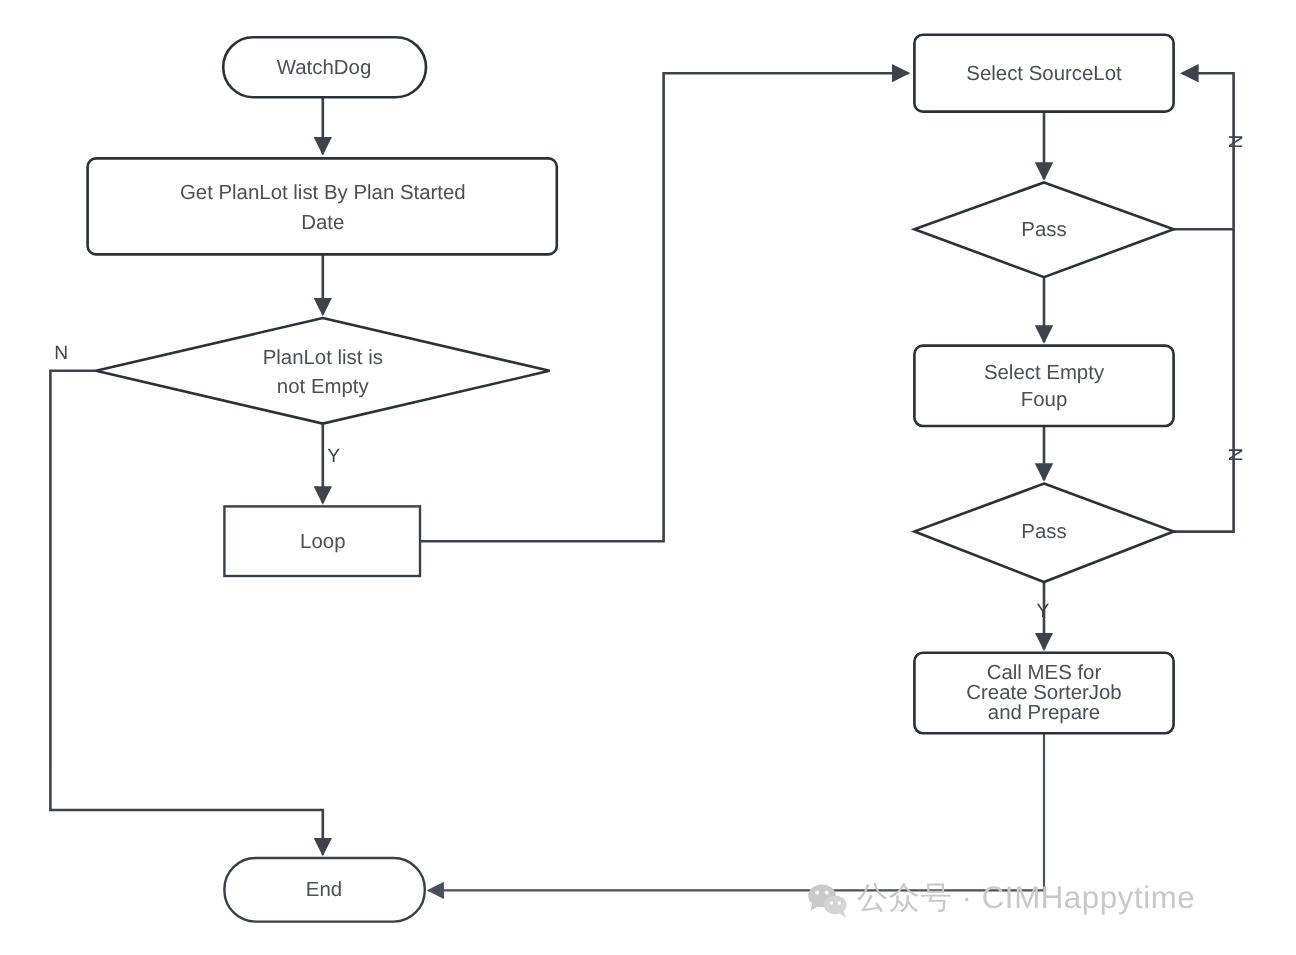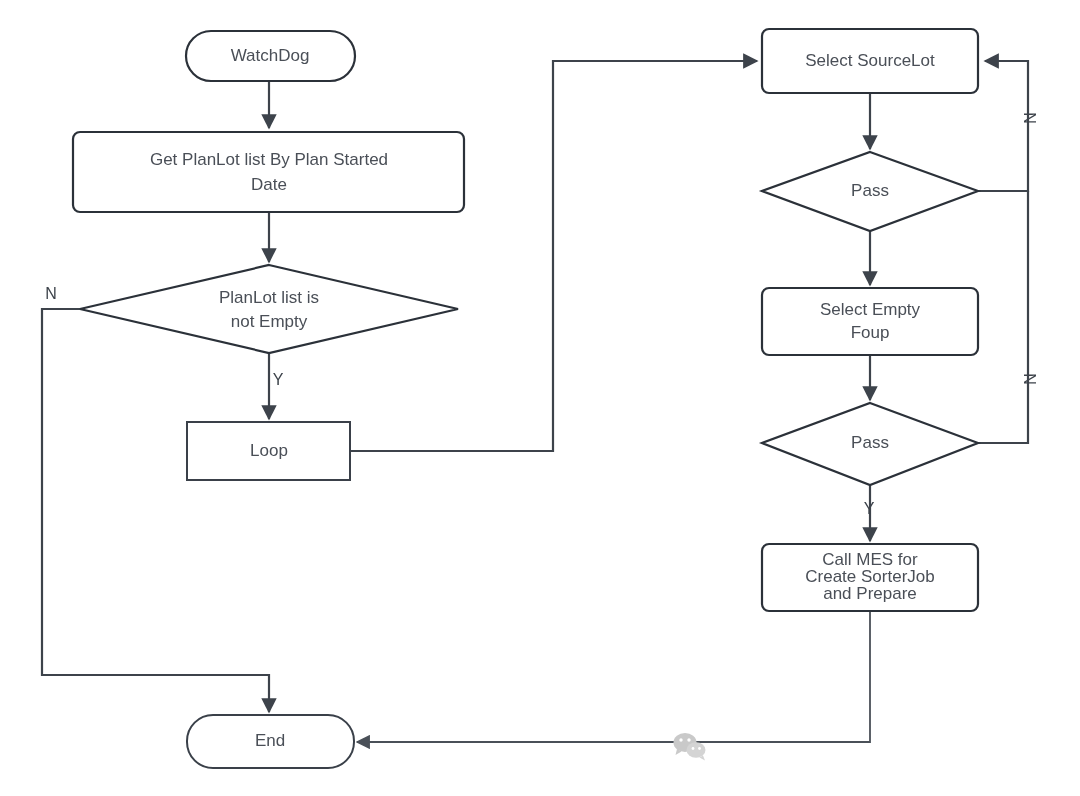--- a/index.html
+++ b/index.html
@@ -194,15 +194,16 @@
         <ellipse cx="13" cy="11.5" rx="11.5" ry="9.5" fill="#c9c9c9"></ellipse>
         <path d="M 5 18 L 3.5 24 L 9.5 20.5 Z" fill="#c9c9c9"></path>
         <circle cx="9" cy="9" r="1.7" fill="#ffffff"></circle>
         <circle cx="17" cy="9" r="1.7" fill="#ffffff"></circle>
         <ellipse cx="24" cy="19" rx="9.5" ry="7.8" fill="#d4d4d4"></ellipse>
         <path d="M 31 24.5 L 33 29.5 L 27.5 26.5 Z" fill="#d4d4d4"></path>
         <circle cx="21" cy="17.5" r="1.4" fill="#ffffff"></circle>
         <circle cx="27.5" cy="17.5" r="1.4" fill="#ffffff"></circle>
       </svg>
     </span>
+    <span>公众号 · CIMHappytime</span>
   </div>
 
 </div>
 
 </body></html>

